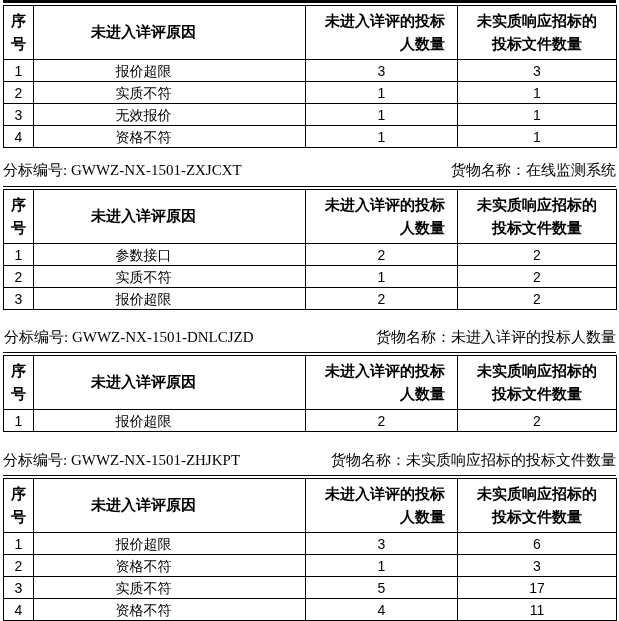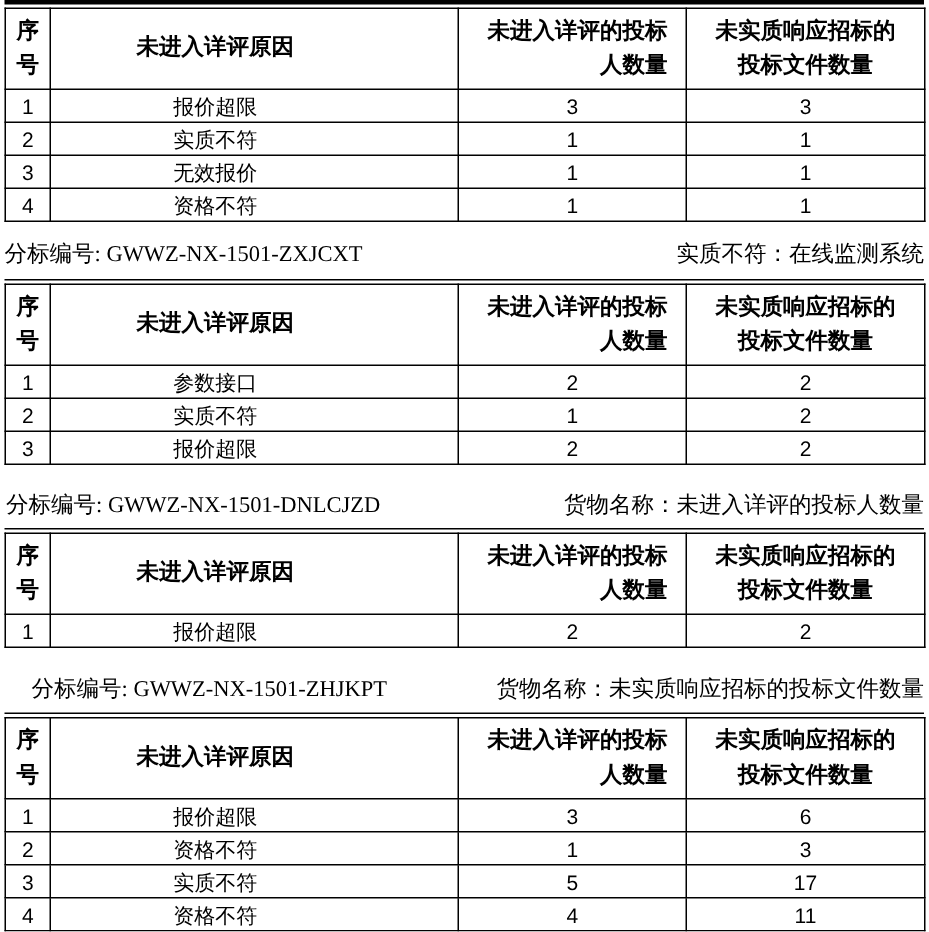--- a/index.html
+++ b/index.html
@@ -62,21 +62,21 @@
     display: flex;
     justify-content: space-between;
     align-items: center;
     margin: 12px 3px 5px 3px;
     font-family: "Liberation Serif", serif;
     font-size: 15px;
     line-height: 21px;
     white-space: nowrap;
   }
   .caption.m2 { margin: 17px 3px 4px 4px; }
-  .caption.m3 { margin: 18px 3px 4px 21px; }
+  .caption.m3 { margin: 18px 3px 4px 3px; }
 </style>
 </head>
 <body>
 
 <div class="page">
 
   <div class="tblwrap first">
     <table class="datatable">
       <colgroup>
           <col class="c1">
@@ -116,21 +116,21 @@
           <td class="c2">资格不符</td>
           <td class="c3">1</td>
           <td class="c4">1</td>
         </tr>
       </tbody>
     </table>
   </div>
 
   <div class="caption">
     <span>分标编号: GWWZ-NX-1501-ZXJCXT</span>
-    <span>实质不符：在线监测系统</span>
+    <span>货物名称：在线监测系统</span>
   </div>
   <div class="tblwrap">
     <table class="datatable">
       <colgroup>
           <col class="c1">
           <col class="c2">
           <col class="c3">
           <col class="c4">
         </colgroup>
       <thead>

